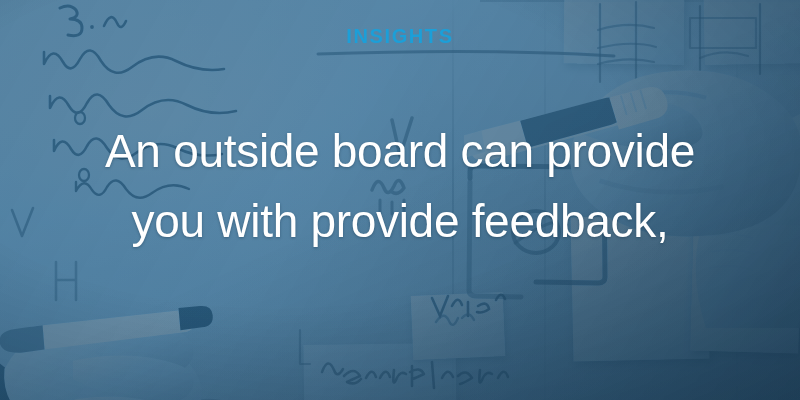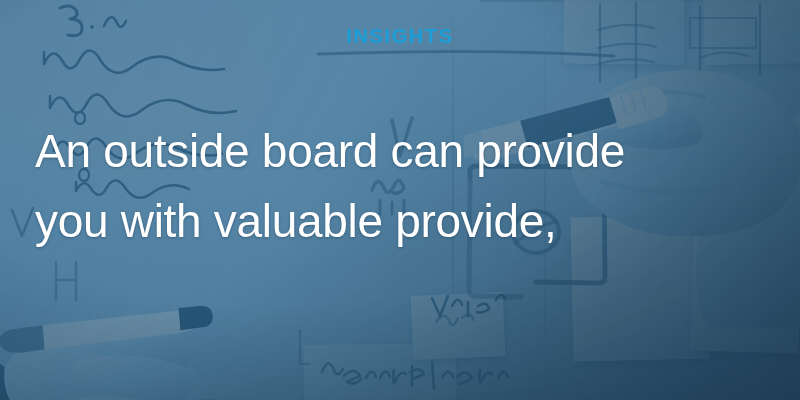--- a/index.html
+++ b/index.html
@@ -157,22 +157,22 @@
     color: #1c9fd8;
     text-align: center;
     white-space: nowrap;
   }
 
   .headline {
     position: absolute;
     left: 0;
     right: 0;
     top: 116px;
-    padding: 0 35px;
-    text-align: left;
+    padding: 0 48px;
+    text-align: center;
     color: #ffffff;
     font-size: 46px;
     line-height: 70px;
     font-weight: normal;
     letter-spacing: -0.3px;
     text-shadow: 0 1px 3px rgba(18,42,62,0.40);
     box-sizing: border-box;
   }
   .headline .ln { display: block; white-space: nowrap; }
 </style>
@@ -322,17 +322,17 @@
     <div class="tint3"></div>
     <div class="vignette"></div>
   </div>
 
   <div class="content">
 
     <div class="eyebrow">INSIGHTS</div>
 
     <div class="headline">
       <span class="ln">An outside board can provide</span>
-      <span class="ln">you with valuable provide,</span>
+      <span class="ln">you with provide feedback,</span>
     </div>
 
   </div>
 </div>
 
 </body></html>

